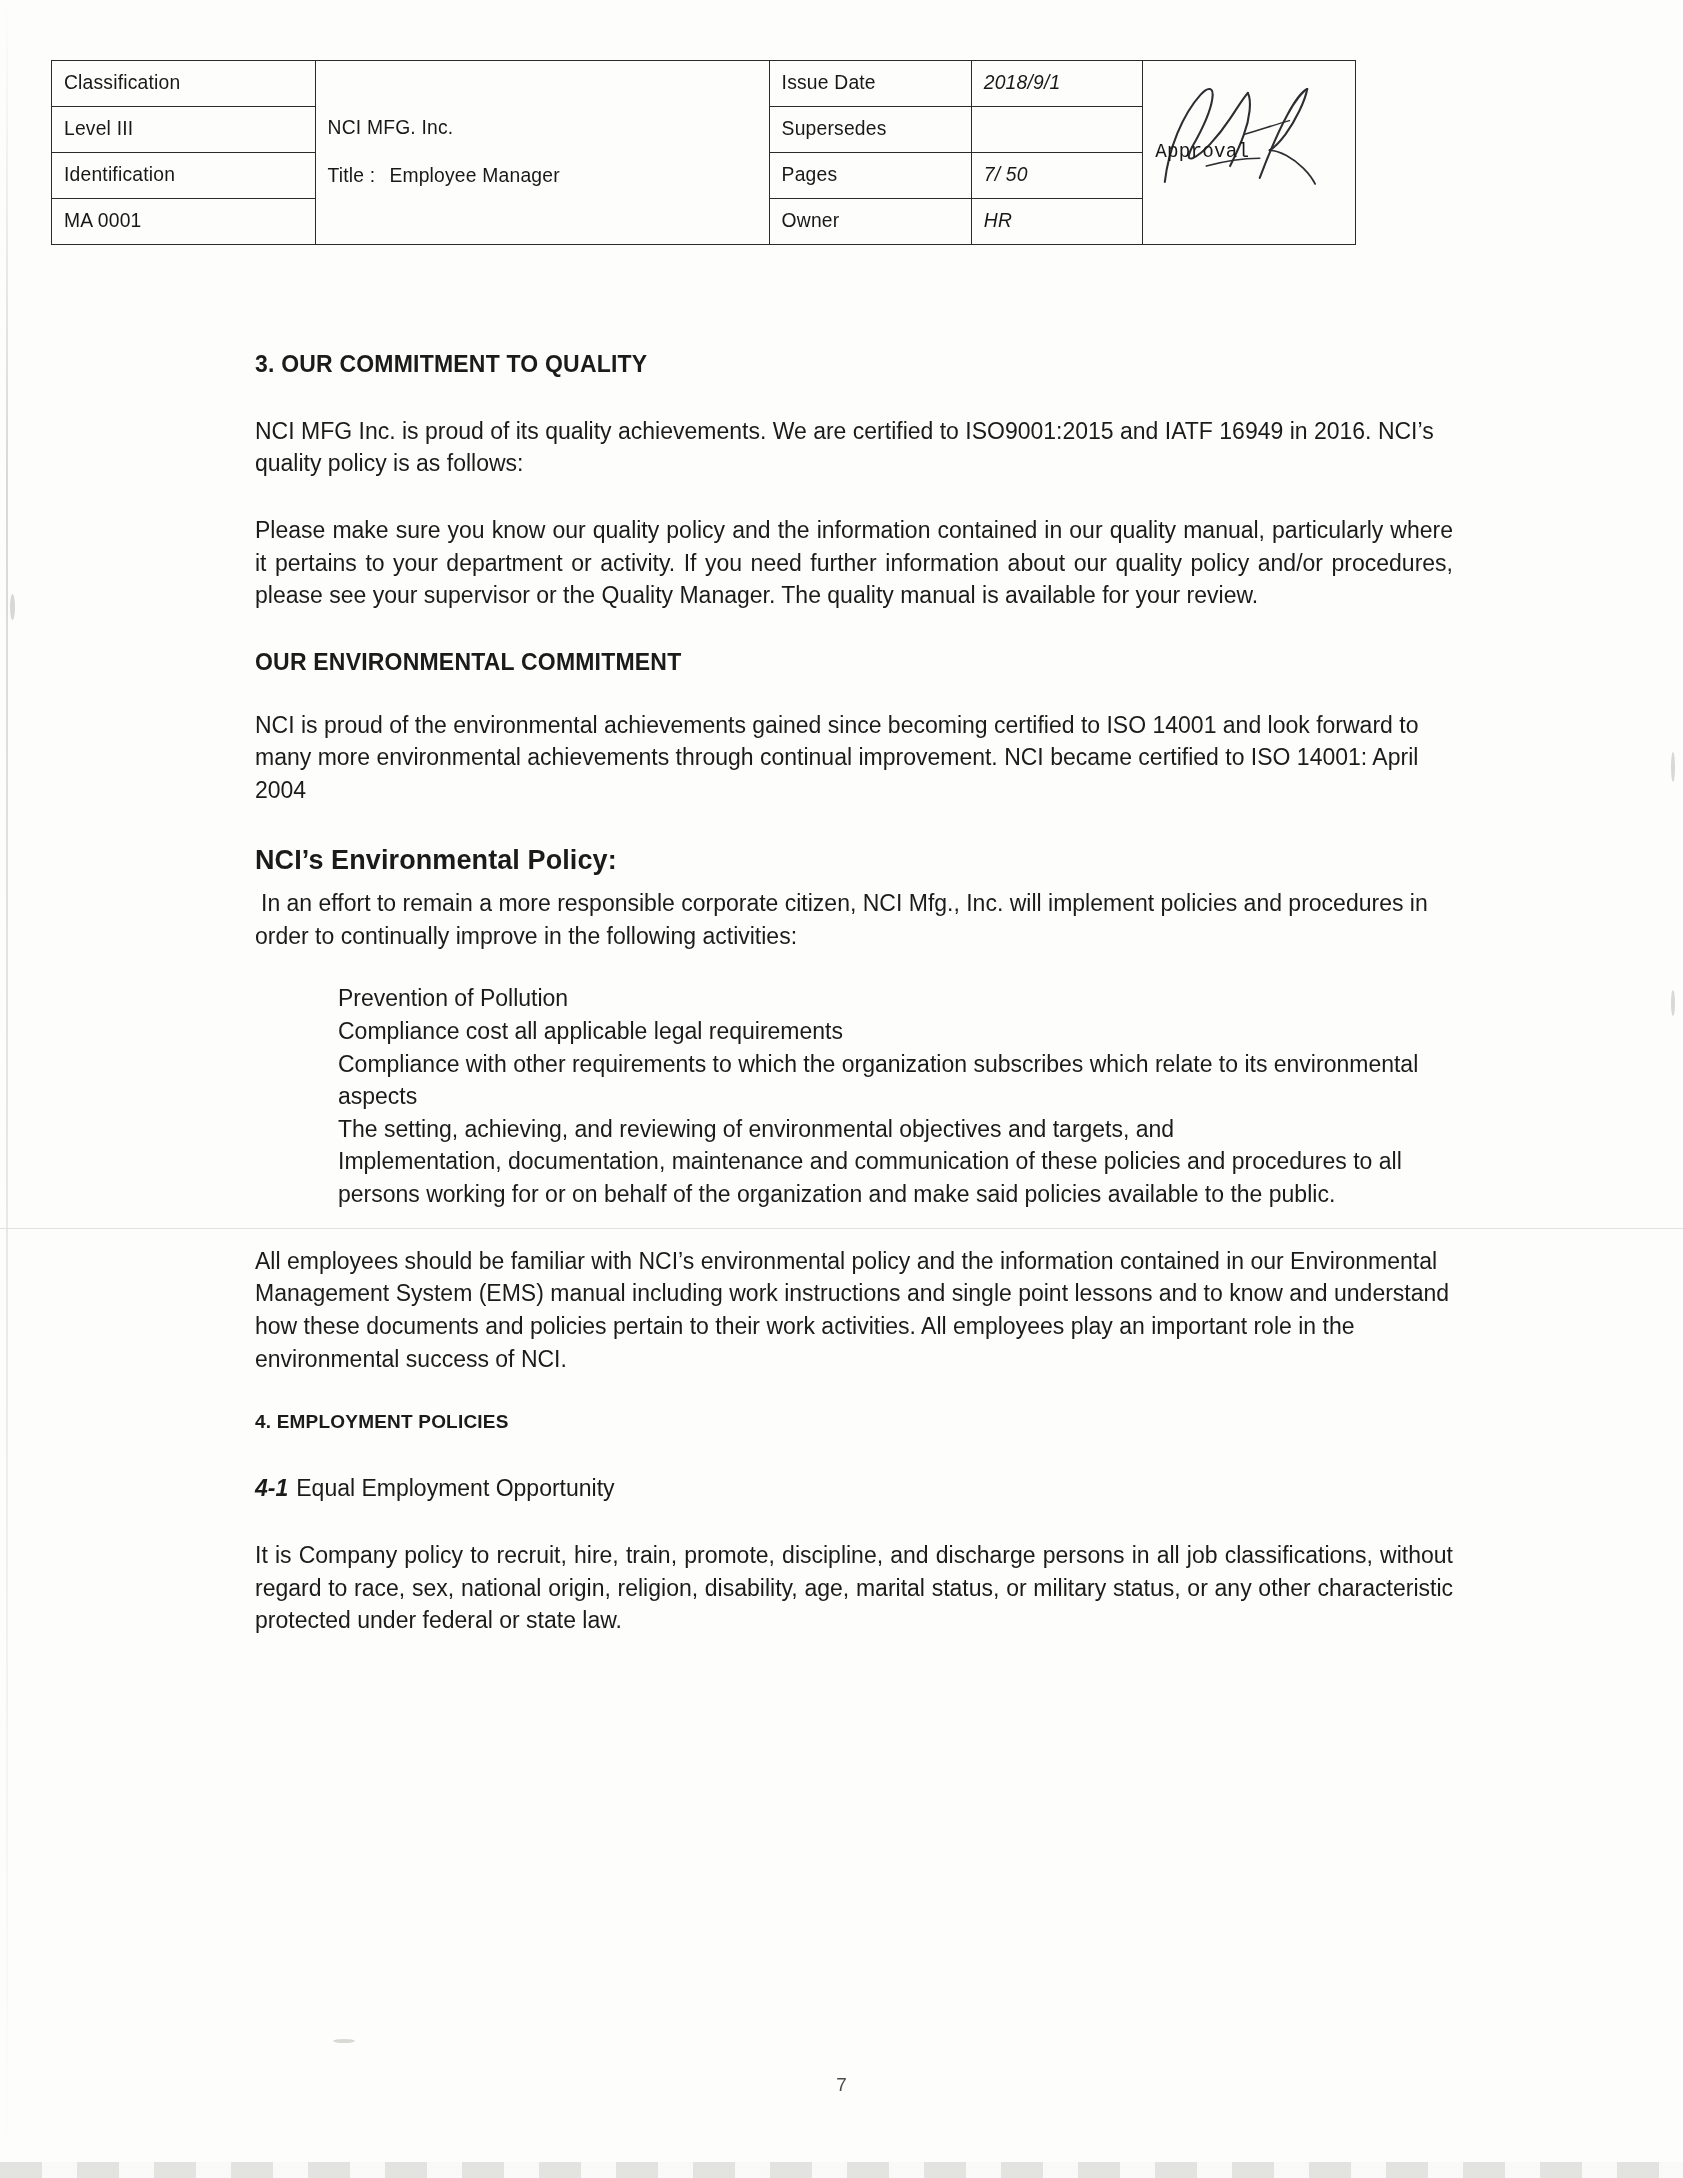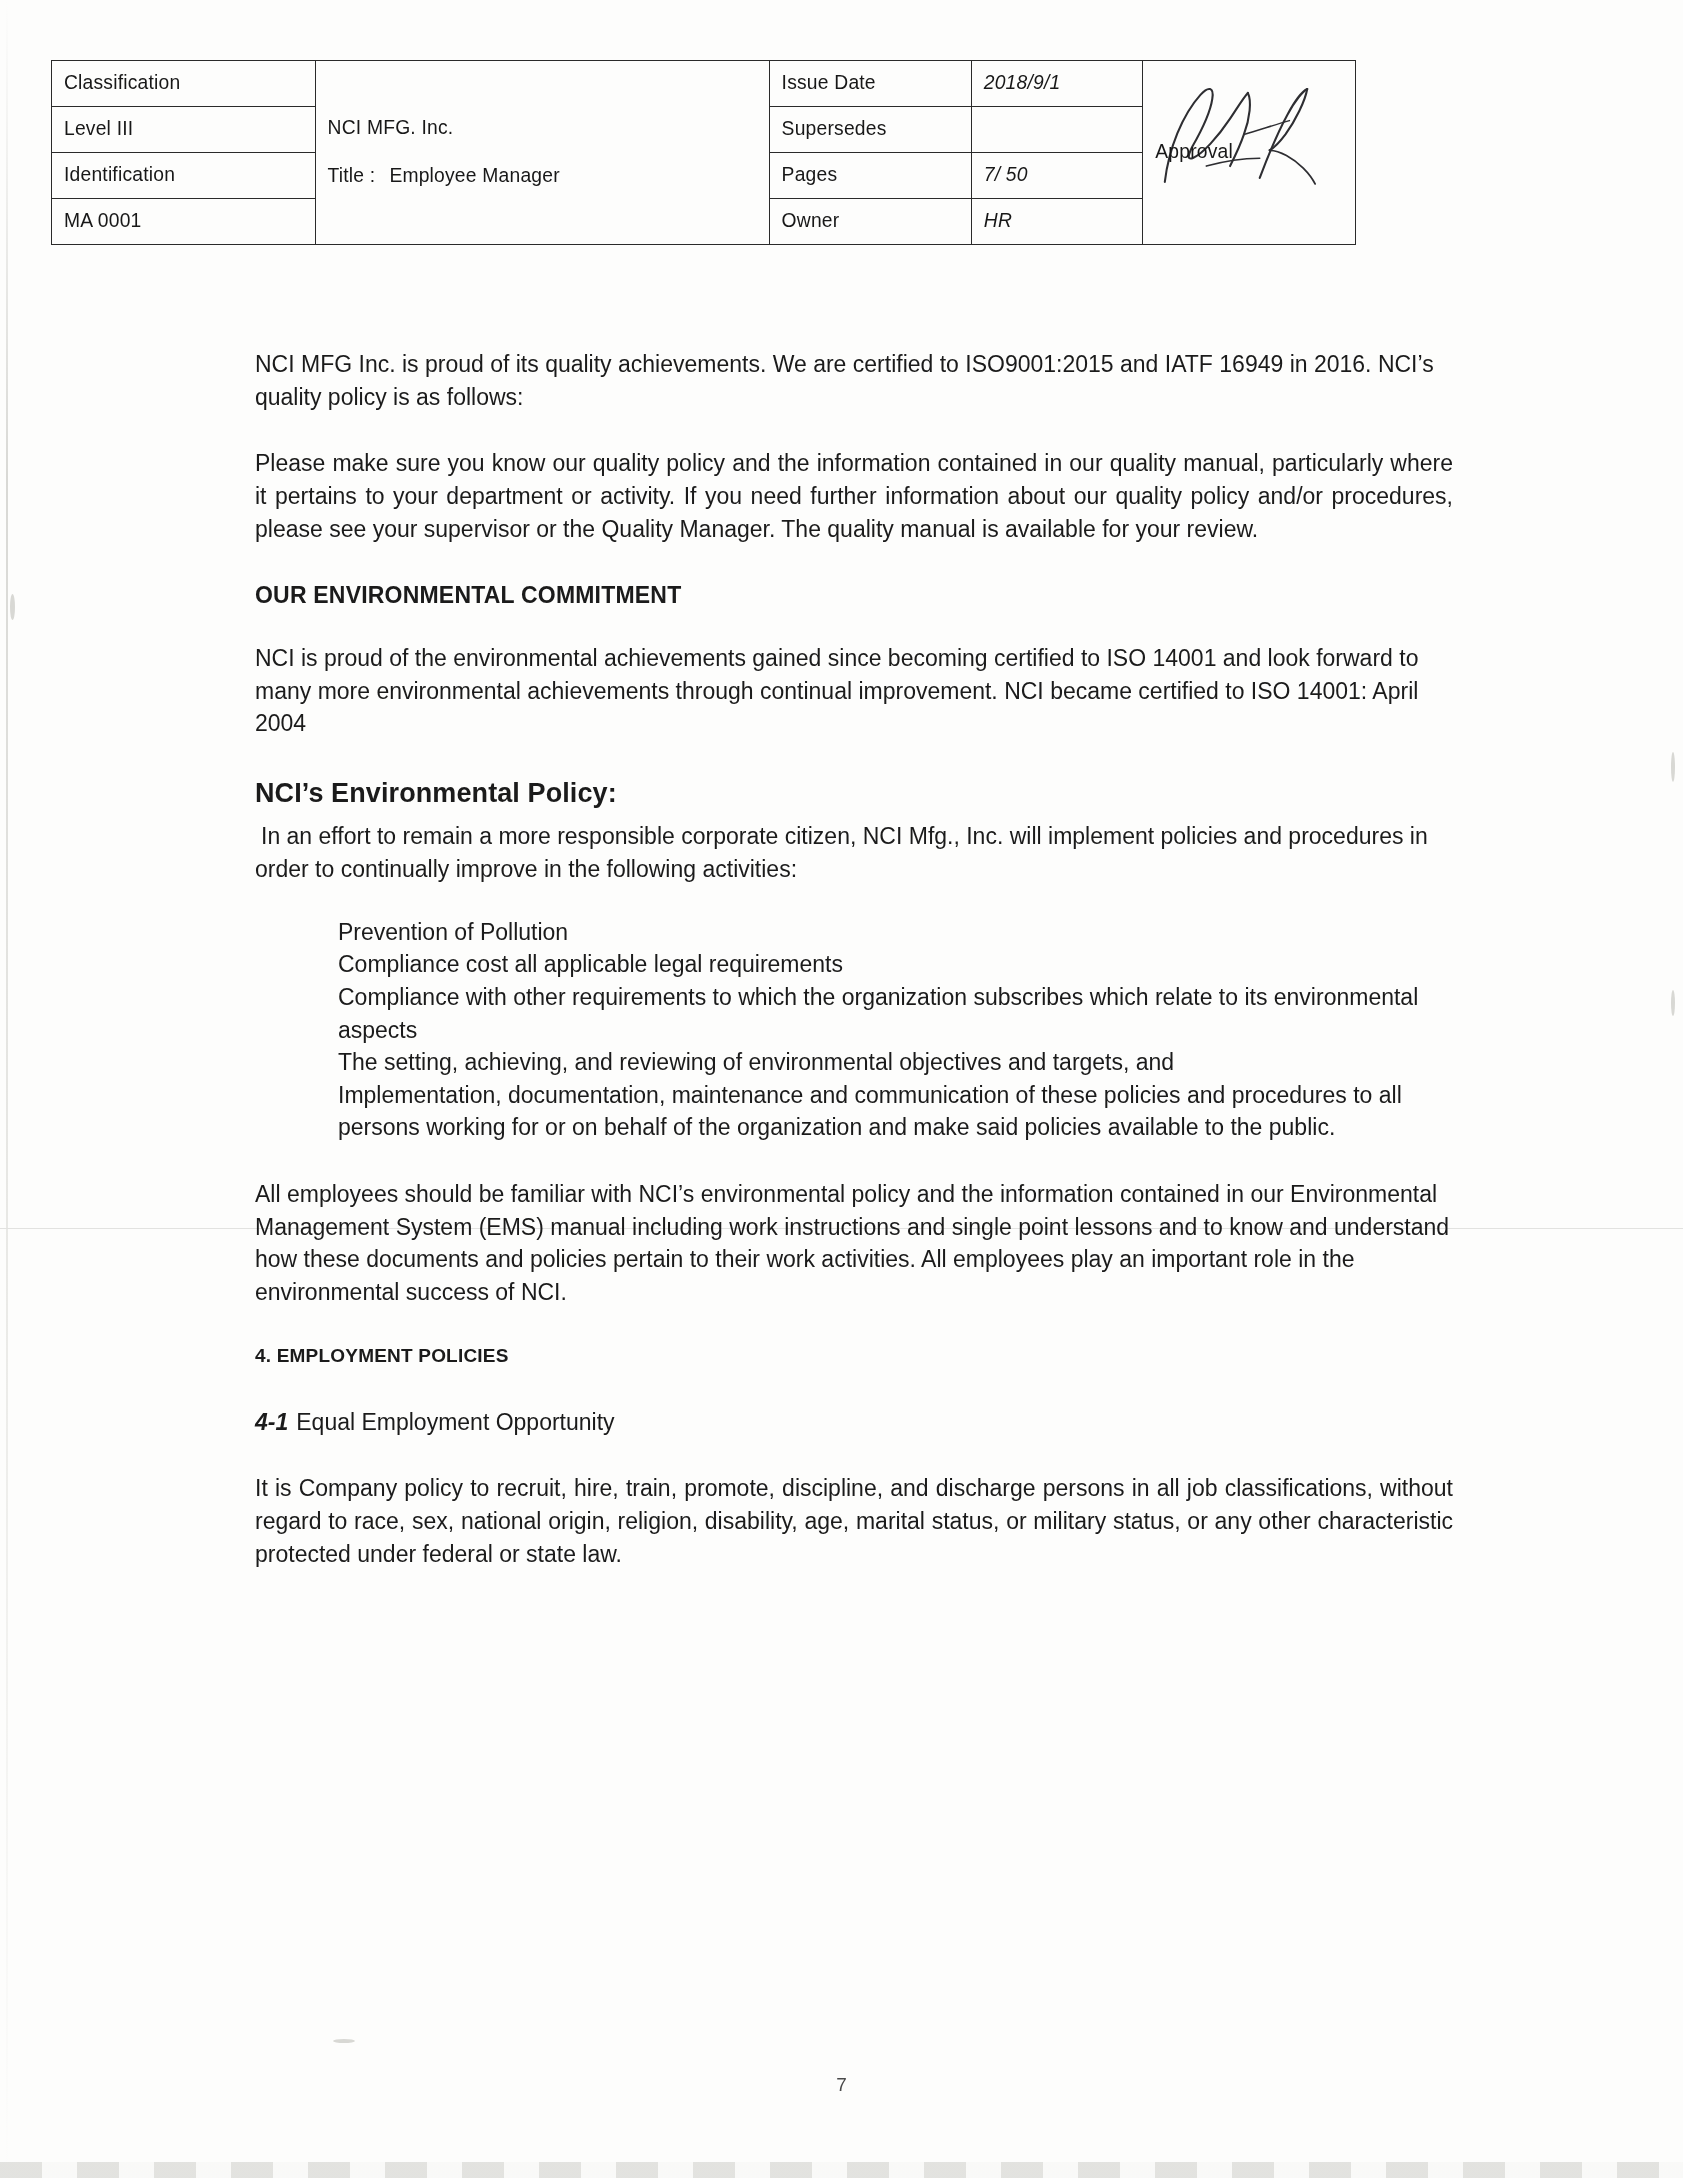--- a/index.html
+++ b/index.html
@@ -68,21 +68,21 @@
     padding: 7px 10px 8px 12px;
     height: 30px;
     vertical-align: middle;
     line-height: 1.15;
     letter-spacing: 0.2px;
   }
   .col-a { width: 226px; }
   .col-b { width: 406px; }
   .col-c { width: 168px; }
   .col-d { width: 139px; font-style: italic; }
-  .col-e { width: 178px; }
+  .col-e { width: 178px; font-family: Liberation Mono, monospace; }
 
   .cell-title { padding-left: 14px; }
   .cell-title .label-inline { margin-right: 14px; }
 
   .approval-cell {
     position: relative;
     vertical-align: top;
     padding: 7px 10px 8px 12px;
   }
   .approval-label {
@@ -244,20 +244,21 @@
   <tr>
     <td class="col-a">MA 0001</td>
     <td class="col-c">Owner</td>
     <td class="col-d">HR</td>
   </tr>
 </tbody>
   </table>
 
 <div class="doc-body">
 
+  <h2 class="section-head">3. OUR COMMITMENT TO QUALITY</h2>
 
   <p class="para">NCI MFG Inc. is proud of its quality achievements.  We are certified to ISO9001:2015 and IATF 16949 in 2016. NCI’s quality policy is as follows:</p>
 
 
   <p class="para justify">Please make sure you know our quality policy and the information contained in our quality manual, particularly where it pertains to your department or activity. If you need further information about our quality policy and/or procedures, please see your supervisor or the Quality Manager.  The quality manual is available for your review.</p>
 
   <h3 class="sub-head">OUR ENVIRONMENTAL COMMITMENT</h3>
 
   <p class="para">NCI is proud of the environmental achievements gained since becoming certified to ISO 14001 and look forward to many more environmental achievements through continual improvement. NCI became certified to ISO 14001: April 2004</p>
 

